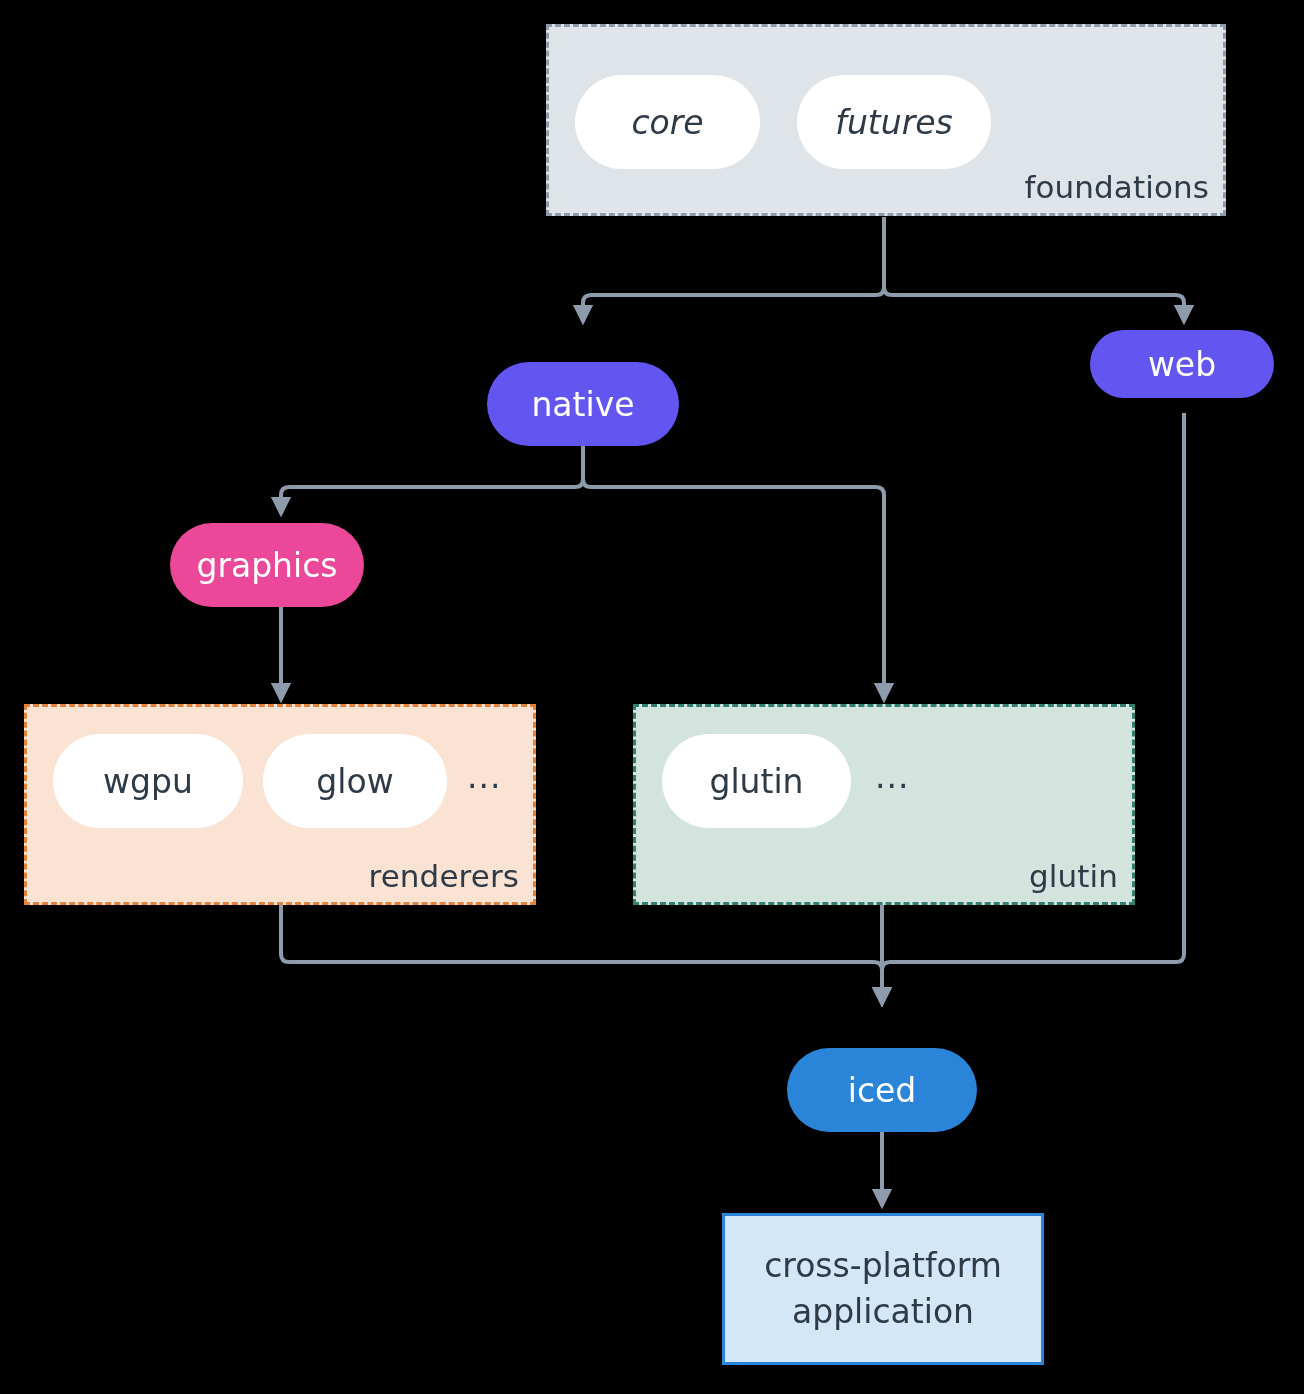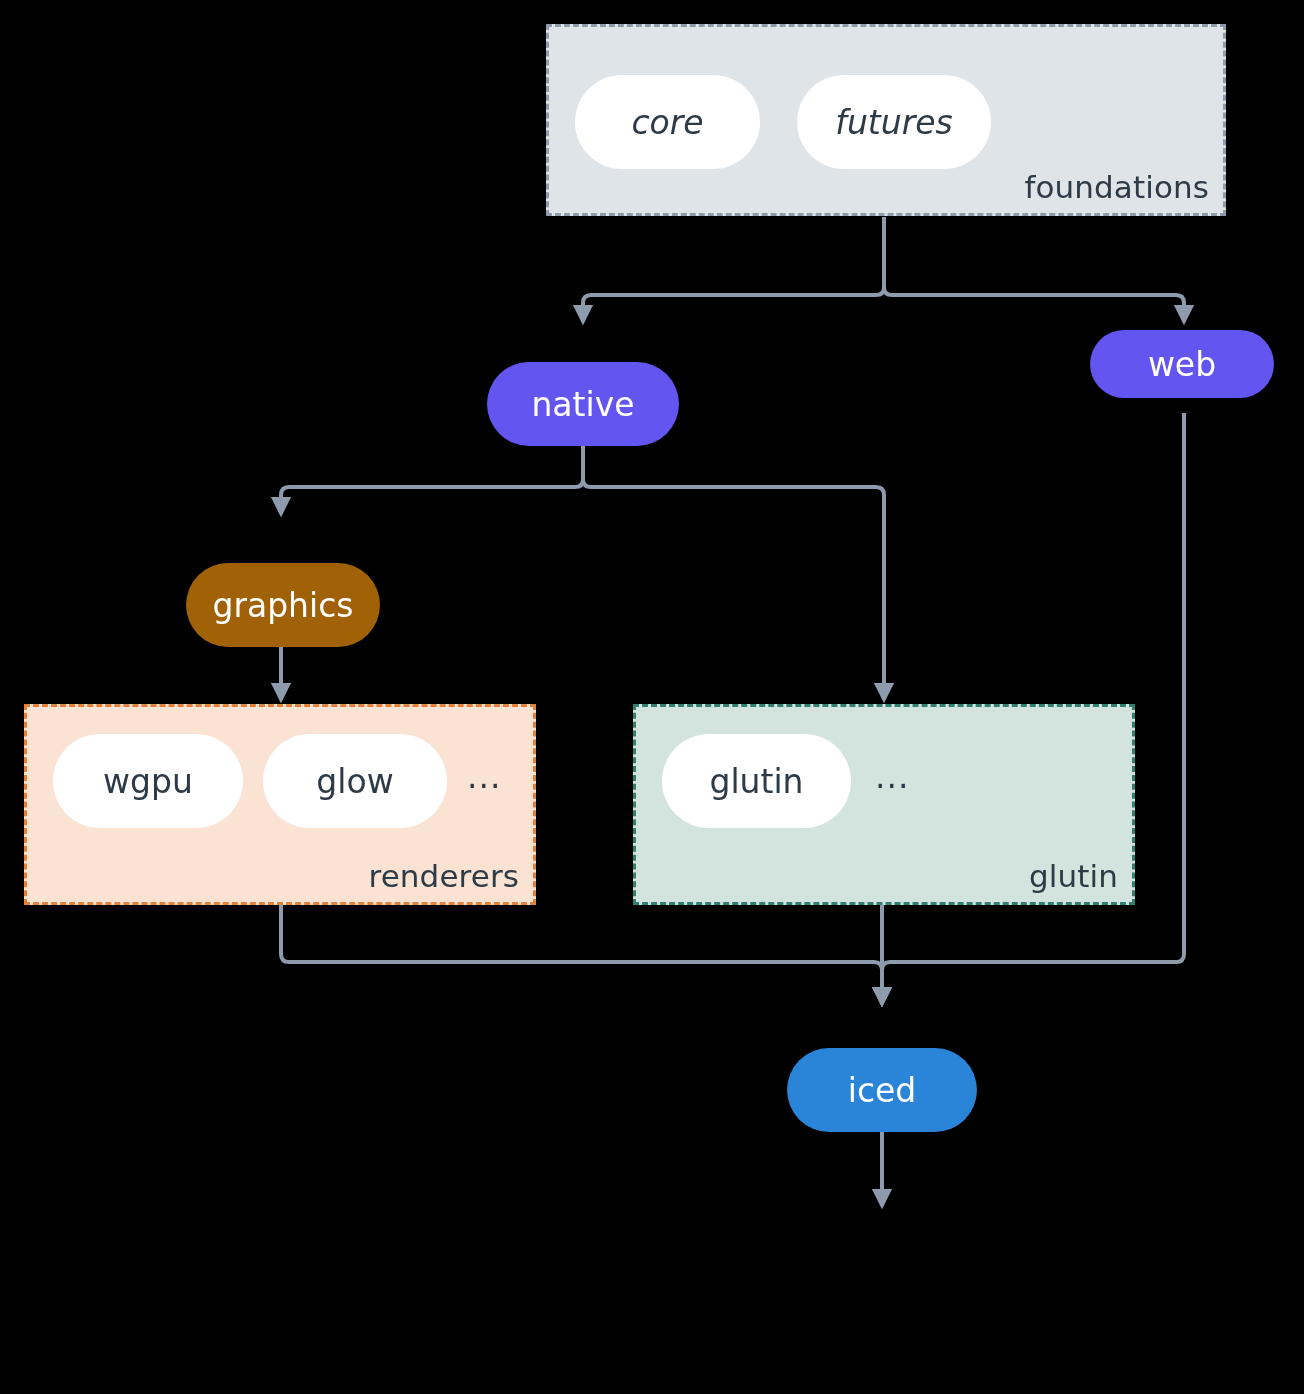--- a/index.html
+++ b/index.html
@@ -167,22 +167,27 @@
   </div>
 
   <div class="node-pill" style="left:487px; top:330px; width:192px; height:84px; background:#6355f0;margin-top:32px;">
     <span>native</span>
   </div>
 
   <div class="node-pill" style="left:1090px; top:330px; width:184px; height:68px; background:#6355f0;">
     <span>web</span>
   </div>
 
-  <div class="node-pill" style="left:186px; top:523px; width:194px; height:84px; background:#a16207;margin-top:40px;">
+  <div class="node-pill" style="left:170px; top:523px; width:194px; height:84px; background:#ec4899;">
     <span>graphics</span>
   </div>
 
   <div class="node-pill" style="left:787px; top:1048px; width:190px; height:84px; background:#2a84d8;">
     <span>iced</span>
   </div>
 
+  <div class="node-rect" style="left:722px; top:1213px; width:322px; height:152px;
+              background:#d4e7f9; border:3px solid #2a84d8; color:#2e3b47;">
+    <span>cross-platform</span>
+    <span>application</span>
+  </div>
 
 </div>
 
 </body></html>

